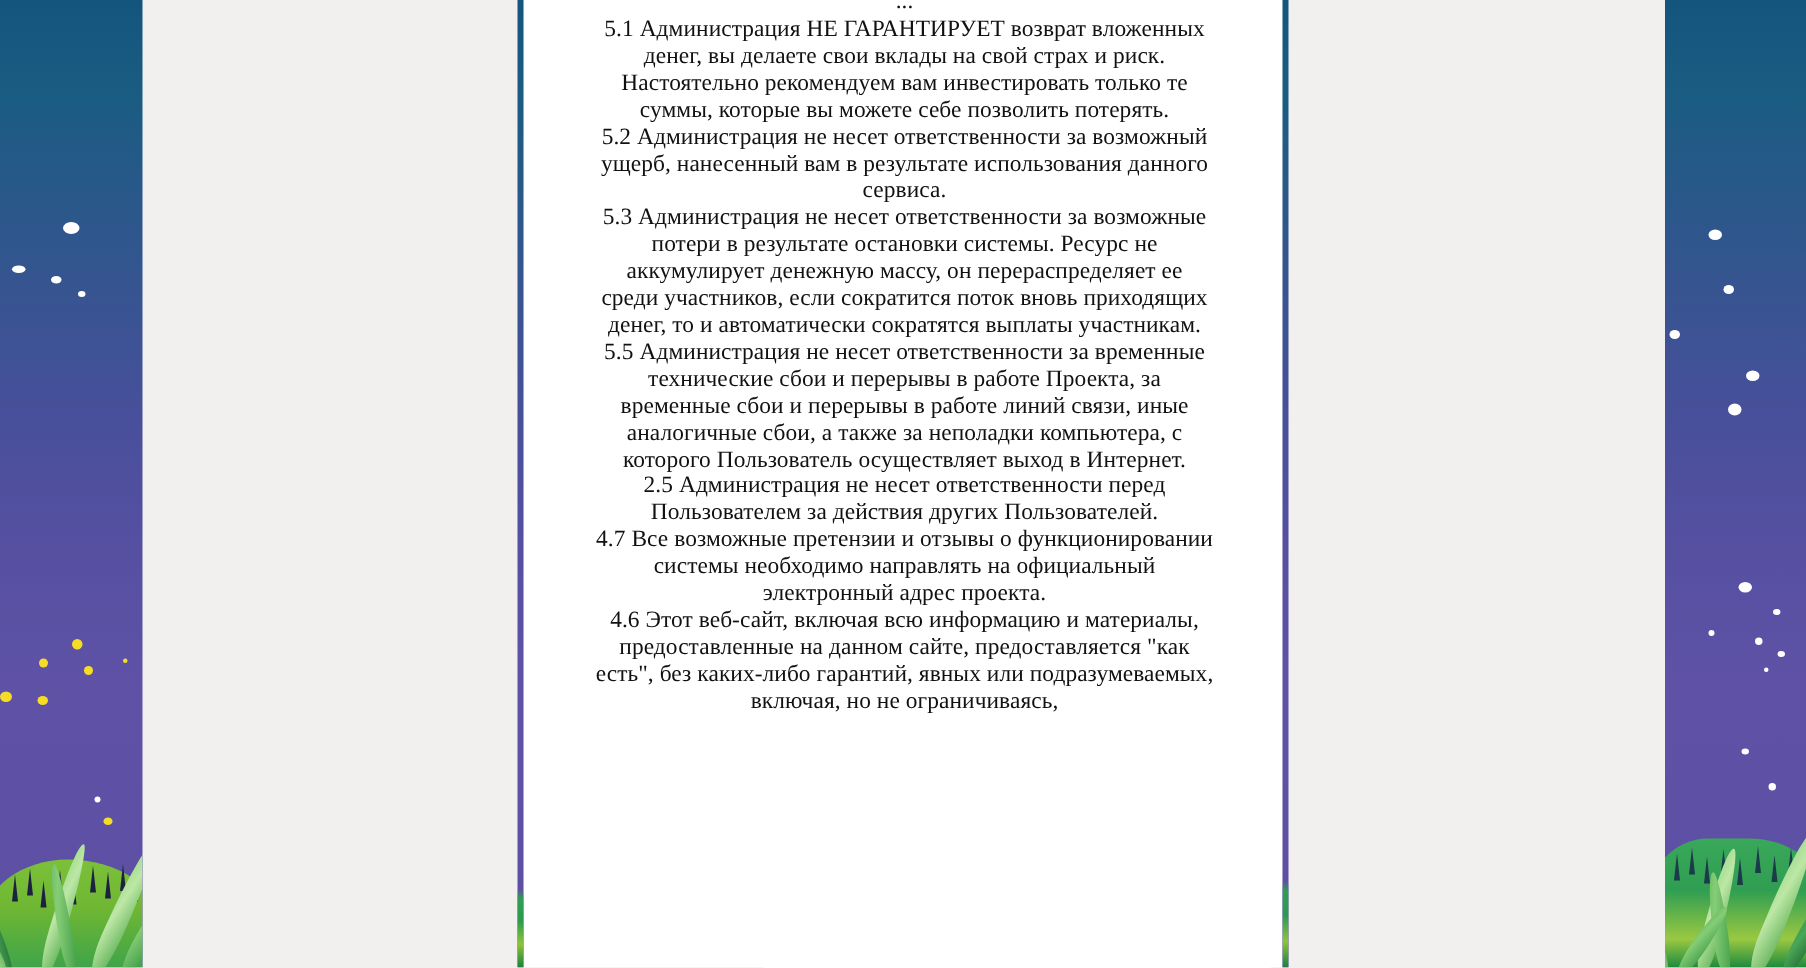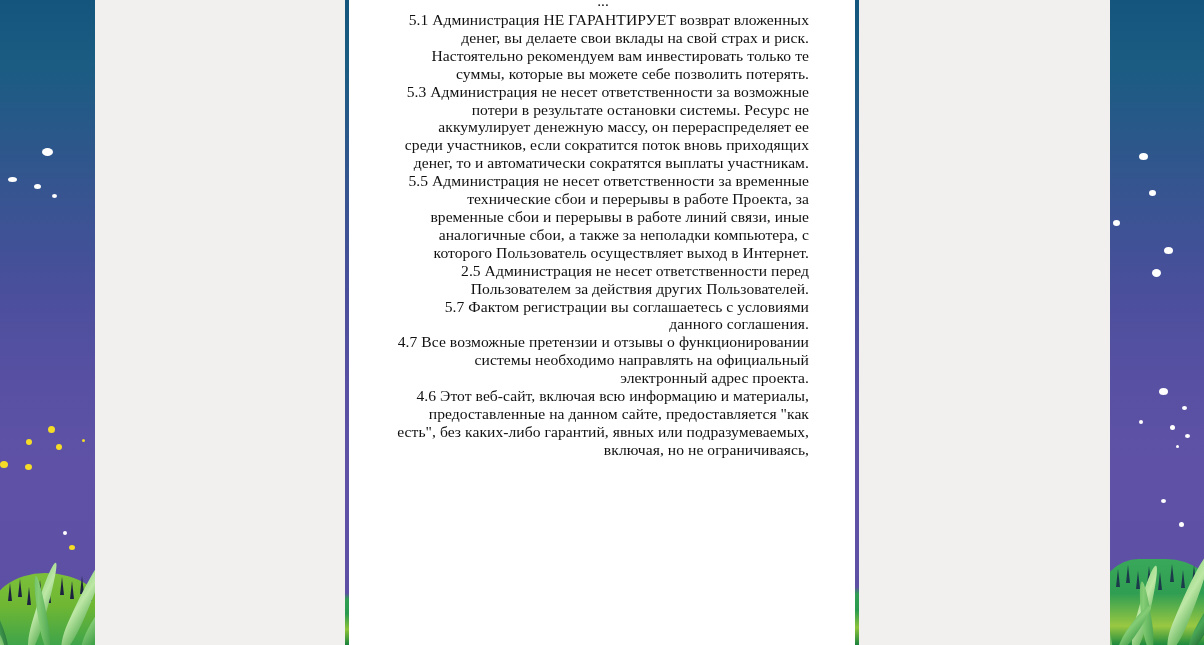--- a/index.html
+++ b/index.html
@@ -167,21 +167,21 @@
     margin-top:34px;
     line-height:19px;
     letter-spacing:.1px;
   }
 
   .doc-body {
     font-size:15.6px;
     line-height:17.9px;
     color:#111;
     margin-top:1px;
-    text-align:right;
+    text-align:center;
     letter-spacing:.05px;
   }
   .doc-body p { margin:0; }
 </style>
 </head>
 <body>
 
 <div class="page">
 
   <div class="bg-panel bg-left">
@@ -274,21 +274,21 @@
 <main class="sheet">
   <div class="sheet-inner">
 
     <div class="clipped-line">
       <span>...</span>
     </div>
 
 
     <div class="doc-body">
       <p>5.1 Администрация НЕ ГАРАНТИРУЕТ возврат вложенных денег, вы делаете свои вклады на свой страх и риск. Настоятельно рекомендуем вам инвестировать только те суммы, которые вы можете себе позволить потерять.</p>
+      <p>5.2 Администрация не несет ответственности за возможный ущерб, нанесенный вам в результате использования данного сервиса.</p>
       <p>5.3 Администрация не несет ответственности за возможные потери в результате остановки системы. Ресурс не аккумулирует денежную массу, он перераспределяет ее среди участников, если сократится поток вновь приходящих денег, то и автоматически сократятся выплаты участникам.</p>
       <p>5.5 Администрация не несет ответственности за временные технические сбои и перерывы в работе Проекта, за временные сбои и перерывы в работе линий связи, иные аналогичные сбои, а также за неполадки компьютера, с которого Пользователь осуществляет выход в Интернет.</p>
       <p>2.5 Администрация не несет ответственности перед Пользователем за действия других Пользователей.</p>
-      <p>5.7 Фактом регистрации вы соглашаетесь с условиями данного соглашения.</p>
       <p>4.7 Все возможные претензии и отзывы о функционировании системы необходимо направлять на официальный электронный адрес проекта.</p>
       <p>4.6 Этот веб-сайт, включая всю информацию и материалы, предоставленные на данном сайте, предоставляется "как есть", без каких-либо гарантий, явных или подразумеваемых, включая, но не ограничиваясь,</p>
     </div>
   </div>
 </main>
 
 </body></html>

